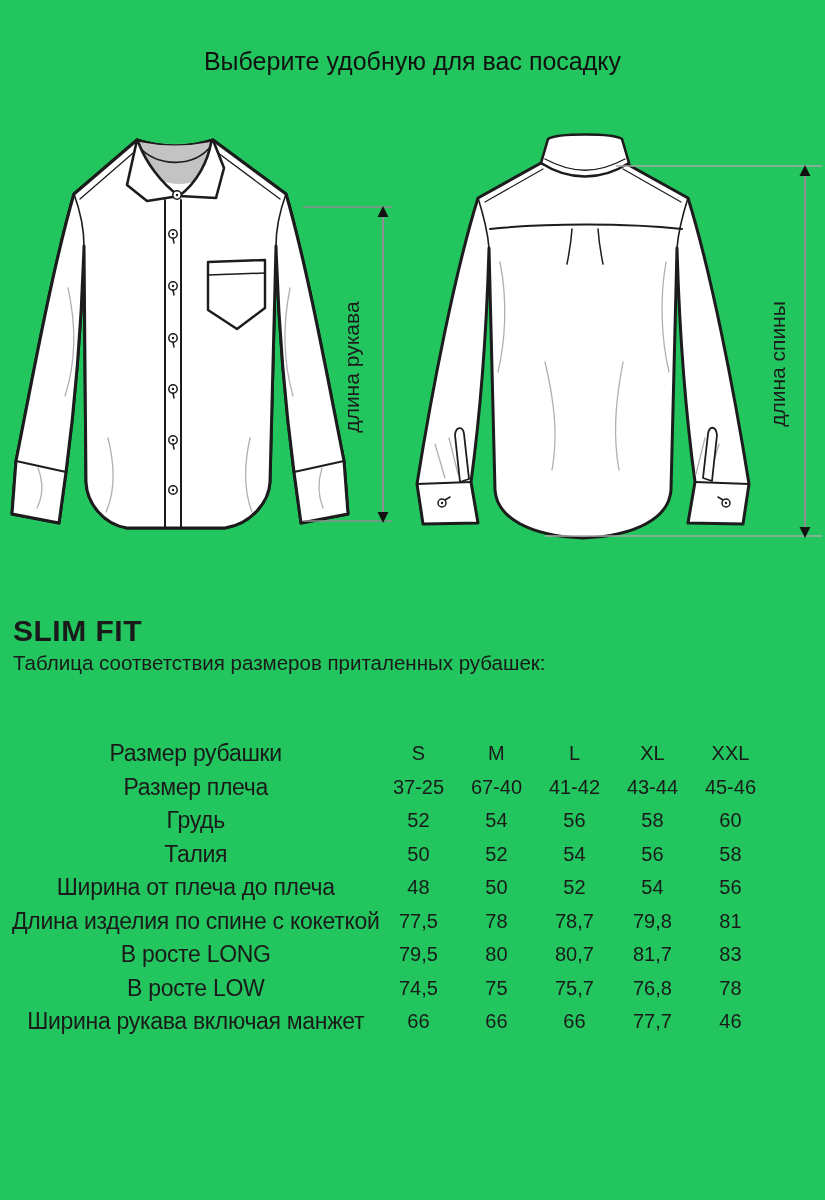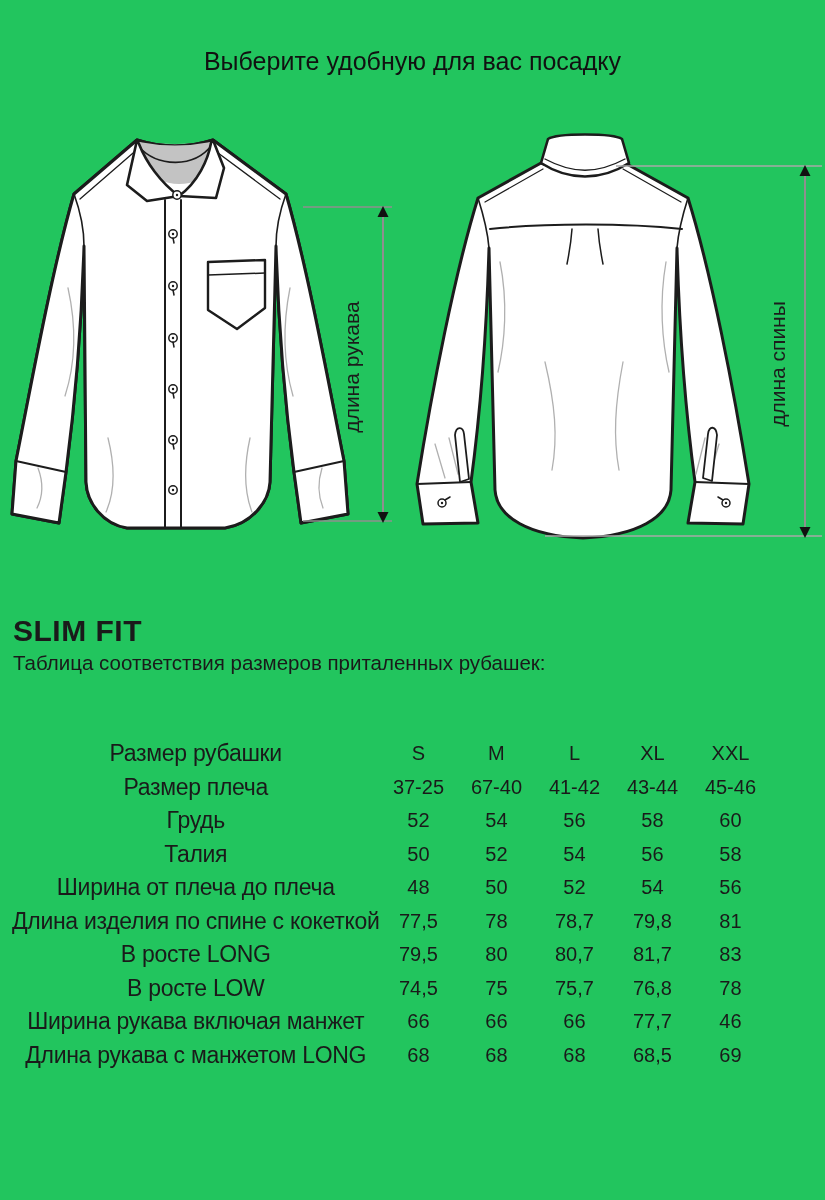--- a/index.html
+++ b/index.html
@@ -251,24 +251,16 @@
           <td class="val">78</td>
         </tr>
         <tr>
           <td class="lbl">Ширина рукава включая манжет</td>
           <td class="val">66</td>
           <td class="val">66</td>
           <td class="val">66</td>
           <td class="val">77,7</td>
           <td class="val">46</td>
         </tr>
-        <tr>
-          <td class="lbl">Длина рукава с манжетом LONG</td>
-          <td class="val">68</td>
-          <td class="val">68</td>
-          <td class="val">68</td>
-          <td class="val">68,5</td>
-          <td class="val">69</td>
-        </tr>
       </tbody>
   </table>
 
 </div>
 
 </body></html>

